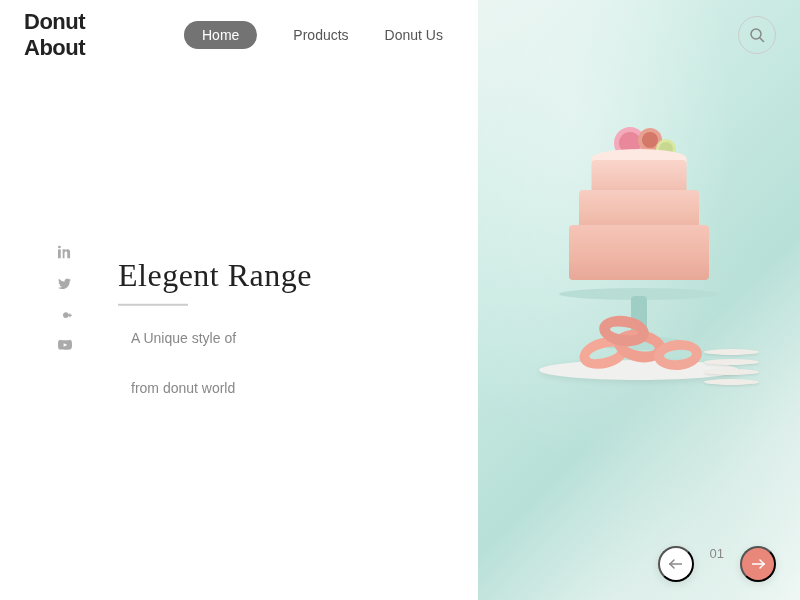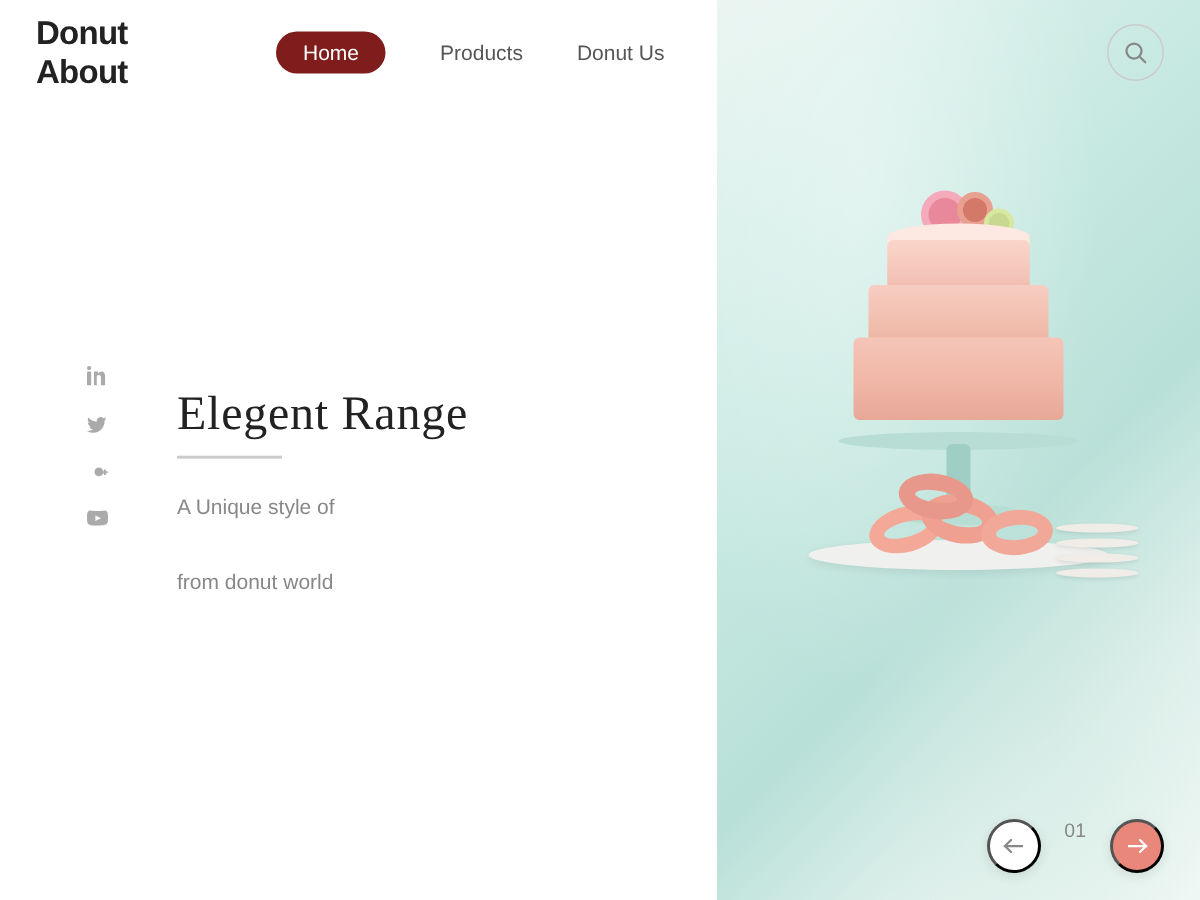--- a/index.html
+++ b/index.html
@@ -46,21 +46,21 @@
     .nav-link {
       font-size: 14px;
       color: #555;
       text-decoration: none;
       font-family: 'Arial', sans-serif;
       font-weight: 400;
       cursor: pointer;
     }
 
     .nav-link.active {
-      background: #7f1d1d;
+      background: #737373;
       color: #fff;
       padding: 6px 18px;
       border-radius: 20px;
     }
 
     .search-btn {
       margin-left: auto;
       width: 38px;
       height: 38px;
       border-radius: 50%;
@@ -114,20 +114,21 @@
       background: #ccc;
       margin-bottom: 20px;
     }
 
     .hero-subtitle {
       font-size: 14px;
       color: #888;
       line-height: 1.8;
       font-family: 'Arial', sans-serif;
       font-weight: 300;
+      margin-left: 13px;
     }
 
     
     .social-icons {
       position: absolute;
       left: 30px;
       top: 50%;
       transform: translateY(-50%);
       display: flex;
       flex-direction: column;

